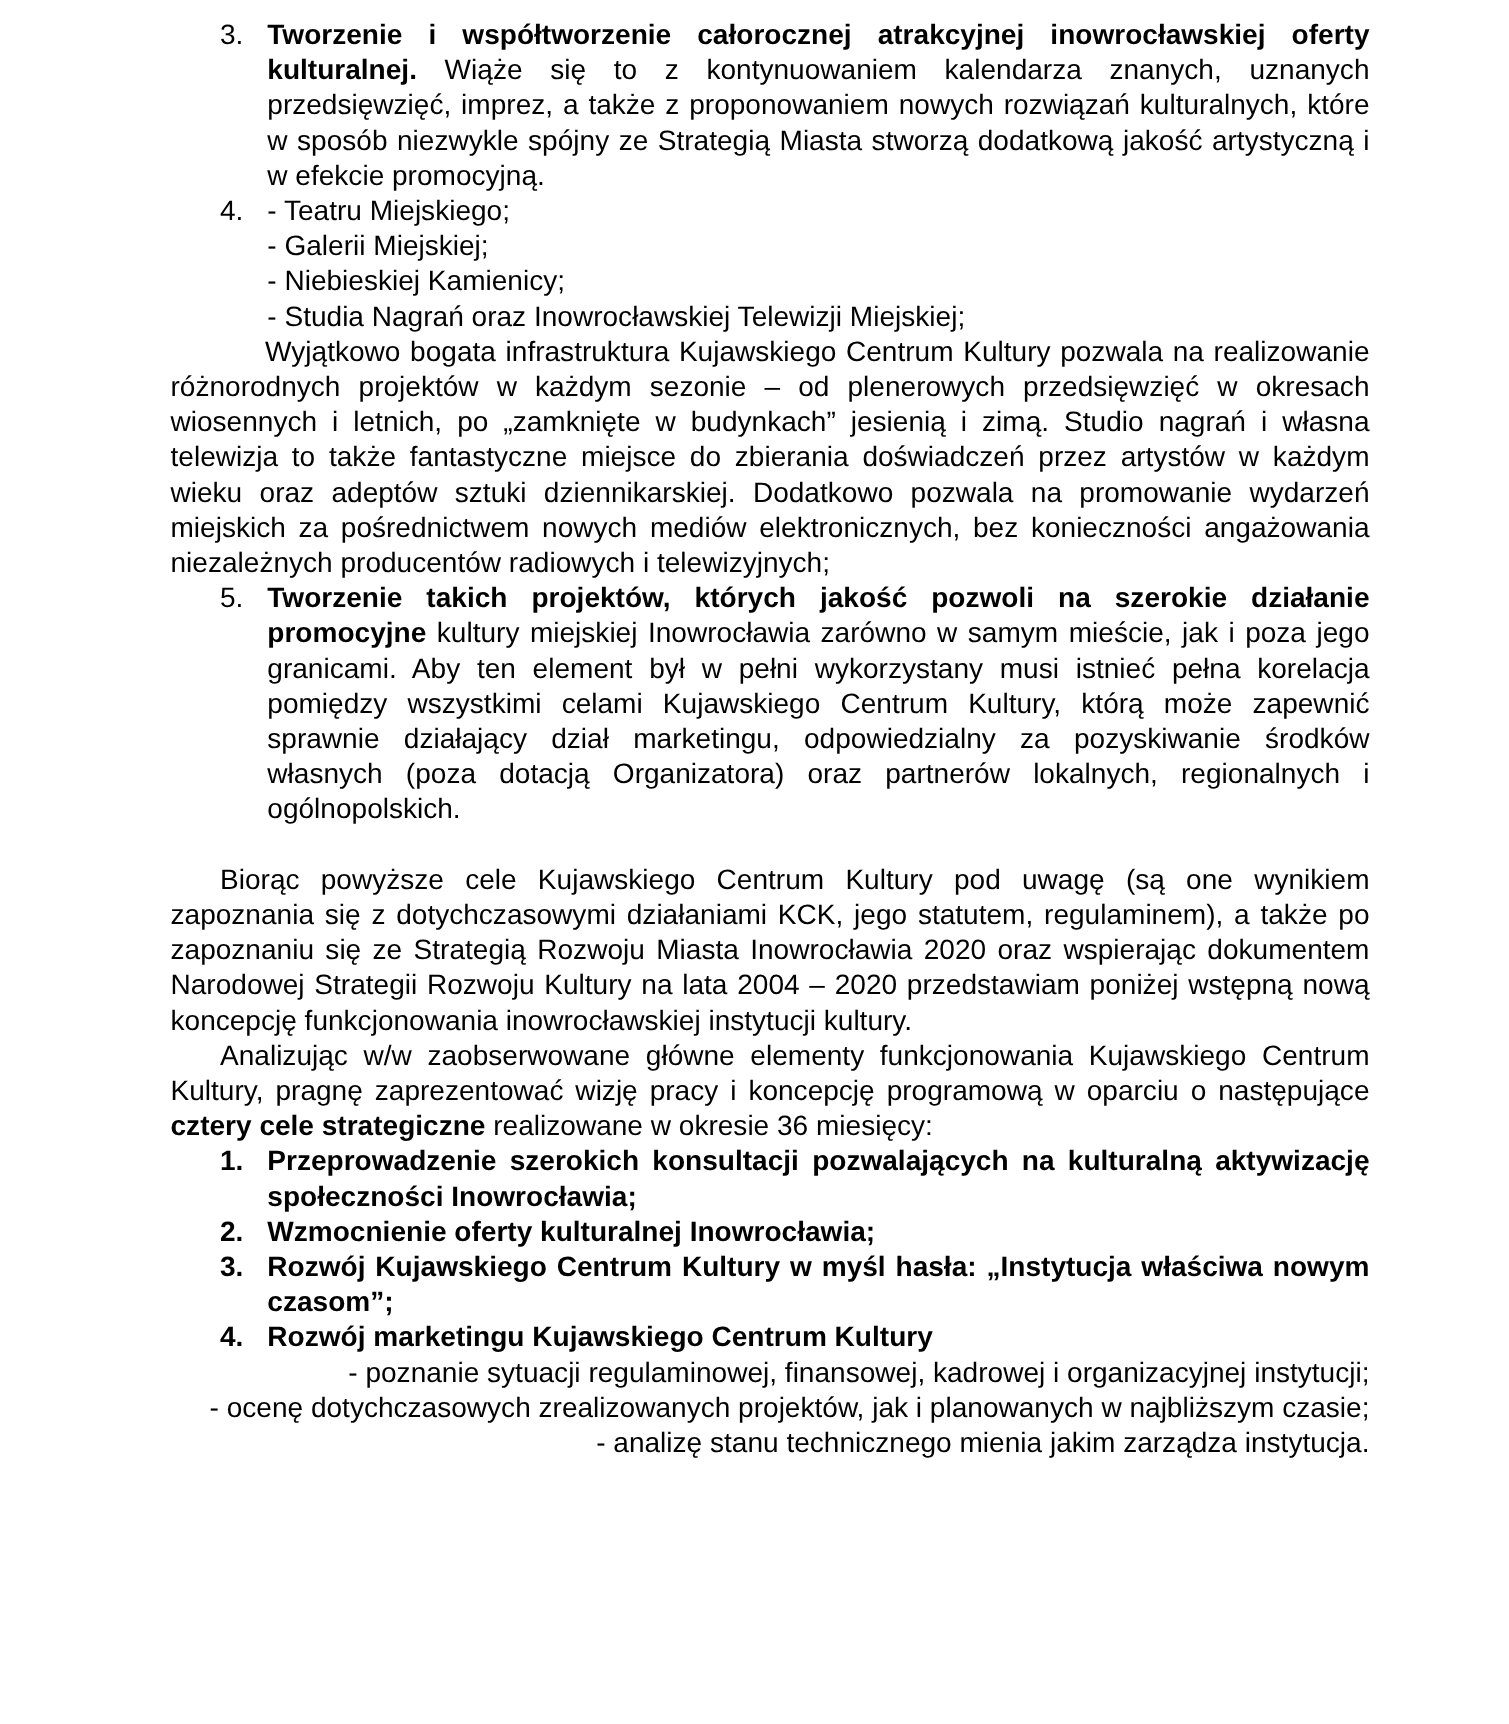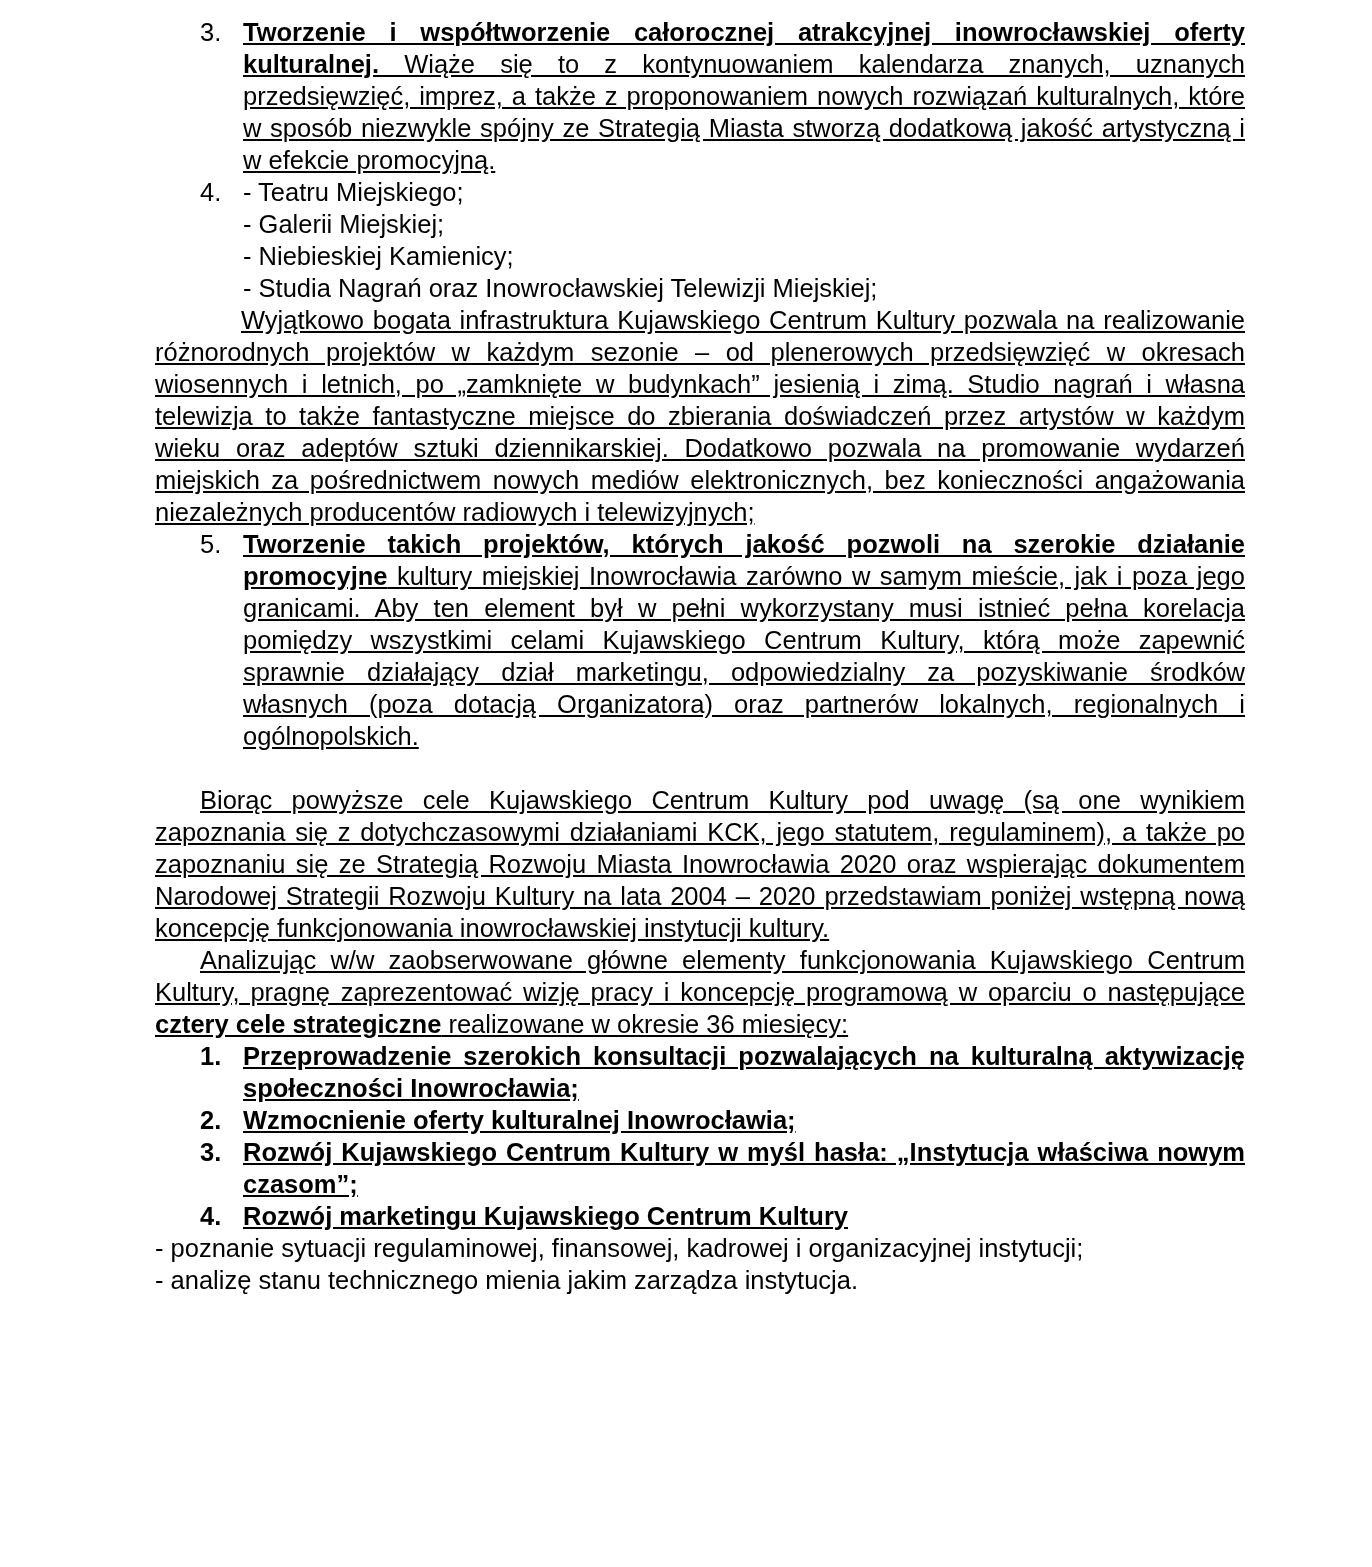--- a/index.html
+++ b/index.html
@@ -13,40 +13,40 @@
     min-height: 1567px;
     box-sizing: border-box;
     padding: 16px 127px 24px 155px;
     background: #ffffff;
     color: #000000;
     font-family: "Liberation Sans", "DejaVu Sans", sans-serif;
     font-size: 25.5px;
     line-height: 32px;
     -webkit-font-smoothing: antialiased;
   }
-  p { margin: 0; text-decoration: underline; }
+  p { margin: 0; }
   .just { text-align: justify; }
   .b { font-weight: bold; }
   
   .oli {
     position: relative;
     padding-left: 88px;
   }
   .oli .marker {
     position: absolute;
     left: 45px;
     top: 0;
     white-space: nowrap;
   }
   .oli.bold-item { font-weight: bold; }
   .subline { text-align: left; }
   .indent-sm { text-indent: 45px; }
   .indent-lg { text-indent: 86px; }
   .gap-before { margin-top: 32px; }
-  .dash-line { text-align: left; }
+  .dash-line { text-align: right; }
 </style>
 </head>
 <body>
 
 <div class="page">
 
   <div class="oli">
     <span class="marker">3.</span>
     <p class="just"><span class="b">Tworzenie i współtworzenie całorocznej atrakcyjnej inowrocławskiej oferty kulturalnej.</span><span> Wiąże się to z kontynuowaniem kalendarza znanych, uznanych przedsięwzięć, imprez, a także z proponowaniem nowych rozwiązań kulturalnych, które w sposób niezwykle spójny ze Strategią Miasta stworzą dodatkową jakość artystyczną i w efekcie promocyjną.</span></p>
   </div>
@@ -82,15 +82,16 @@
     <span class="marker">3.</span>
     <p class="just">Rozwój Kujawskiego Centrum Kultury w myśl hasła: „Instytucja właściwa nowym czasom”;</p>
   </div>
   <div class="oli bold-item">
     <span class="marker">4.</span>
     <p class="just">Rozwój marketingu Kujawskiego Centrum Kultury</p>
   </div>
 
 
   <div class="dash-line">- poznanie sytuacji regulaminowej, finansowej, kadrowej i organizacyjnej instytucji;</div>
+  <div class="dash-line">- ocenę dotychczasowych zrealizowanych projektów, jak i planowanych w najbliższym czasie;</div>
   <div class="dash-line">- analizę stanu technicznego mienia jakim zarządza instytucja.</div>
 
 </div>
 
 </body></html>

